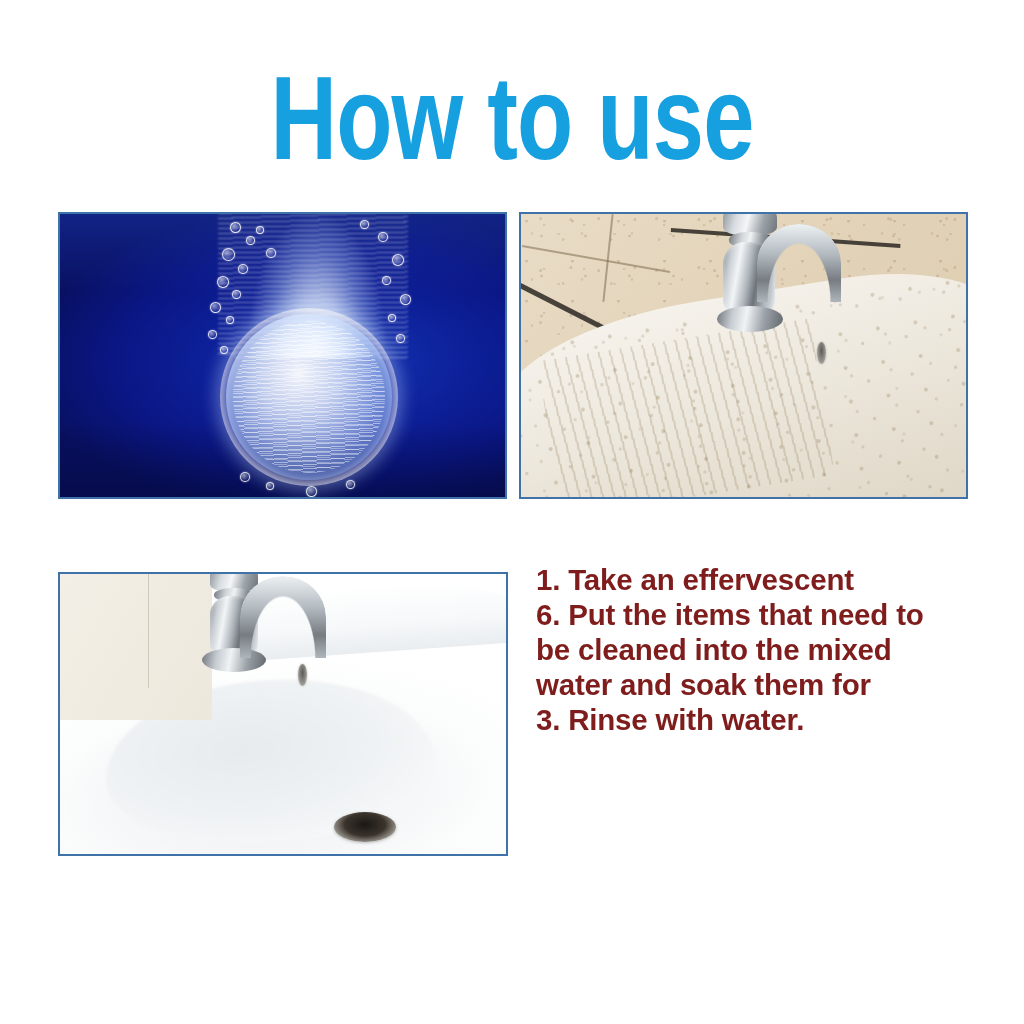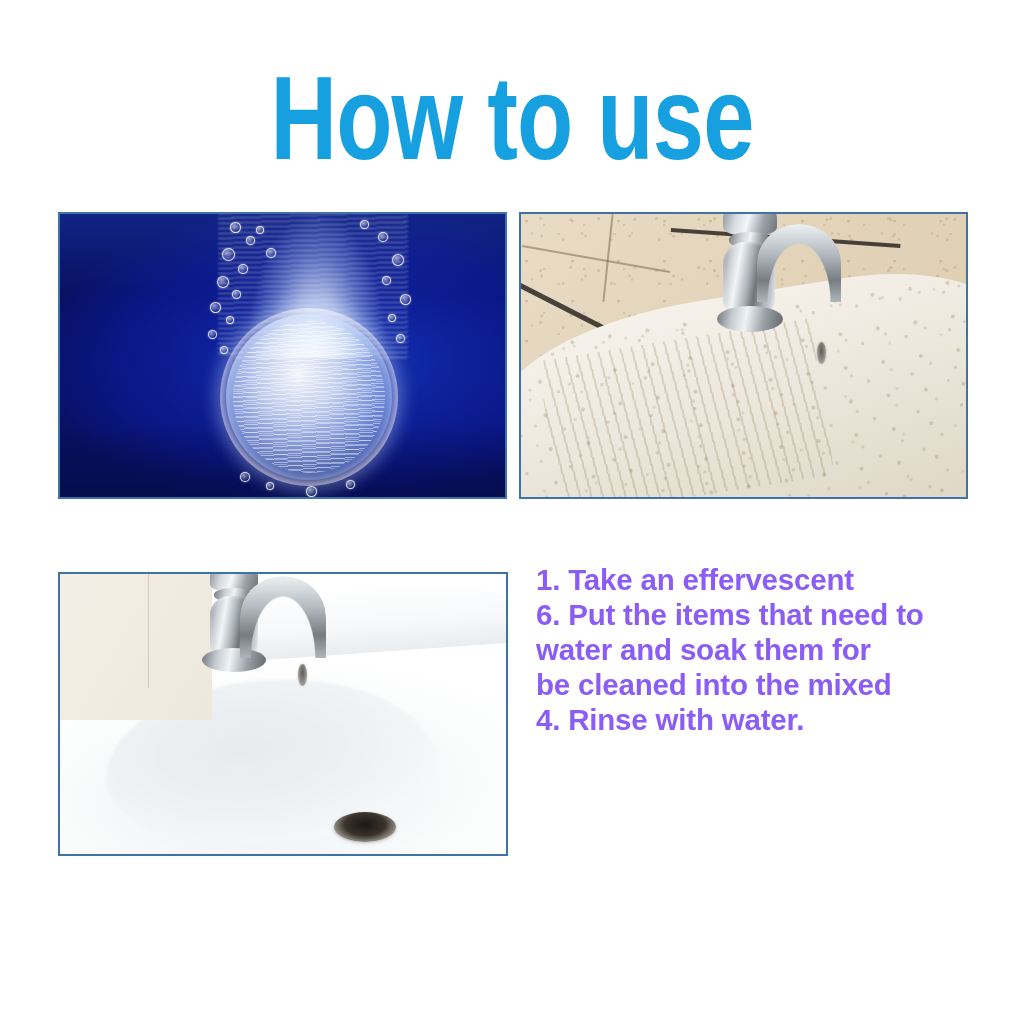--- a/index.html
+++ b/index.html
@@ -288,21 +288,21 @@
     border-radius: 46%;
     background: linear-gradient(100deg, #757B81 0%, #CFD5D9 30%, #EFF2F4 50%, #8E959B 78%, #656B71 100%);
   }
 
   
   #instructions {
     position: absolute;
     left: 536px;
     top: 562px;
     width: 470px;
-    color: #8b5cf6;
+    color: #7f1d1d;
     font-family: "Liberation Sans", sans-serif;
     font-weight: bold;
     font-size: 29.5px;
     line-height: 35px;
     letter-spacing: -0.2px;
   }
   #instructions .step { margin: 0; }
 </style>
 </head>
 <body>
@@ -384,16 +384,16 @@
       <div class="f-body" style="left:20px;top:32px;width:48px;height:62px;"></div>
       <div class="f-base" style="left:12px;top:84px;width:64px;height:24px;"></div>
       <div class="f-spout-grad" style="left:50px;top:12px;width:86px;height:82px;"></div>
     </div>
   </div>
 </div>
 
 <div id="instructions">
   <p class="step">1. Take an effervescent</p>
   <p class="step">6. Put the items that need to</p>
+  <p class="step">be cleaned into the mixed</p>
   <p class="step">water and soak them for</p>
-  <p class="step">be cleaned into the mixed</p>
-  <p class="step">4. Rinse with water.</p>
+  <p class="step">3. Rinse with water.</p>
 </div>
 
 </body></html>

